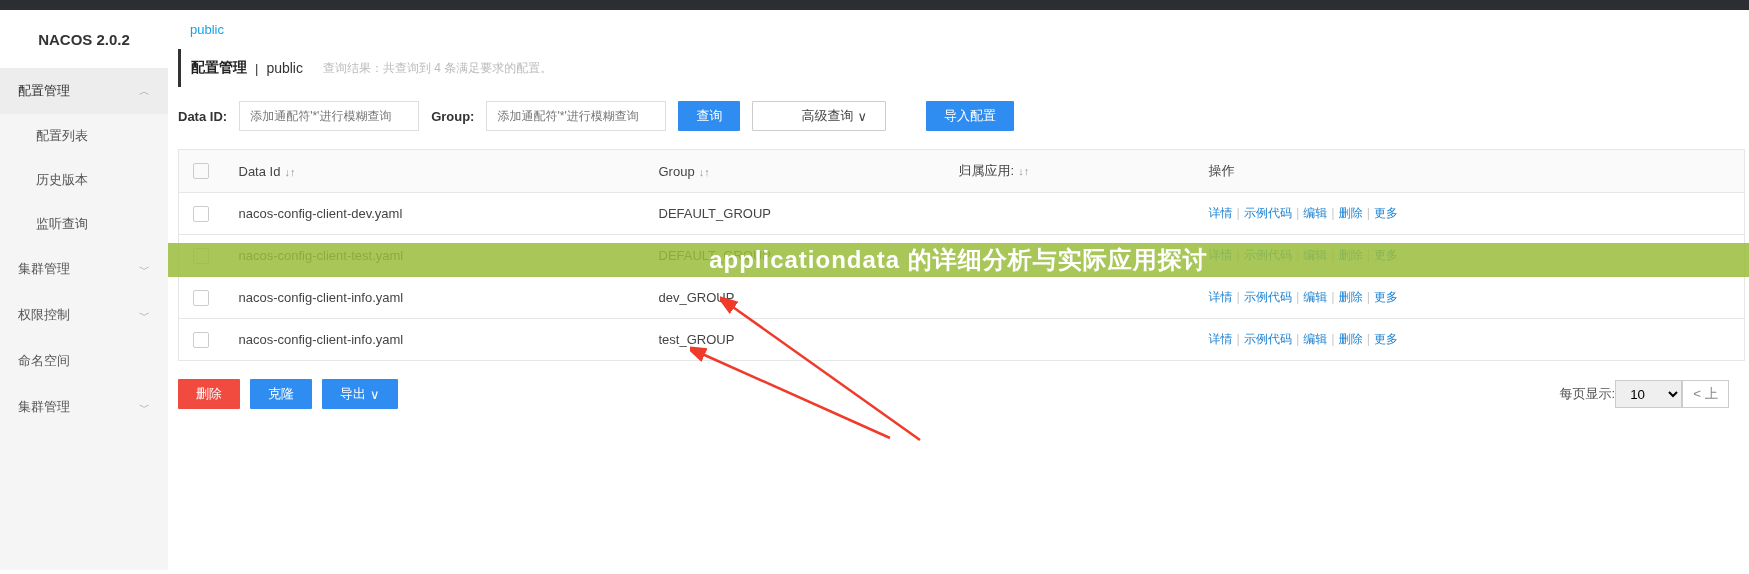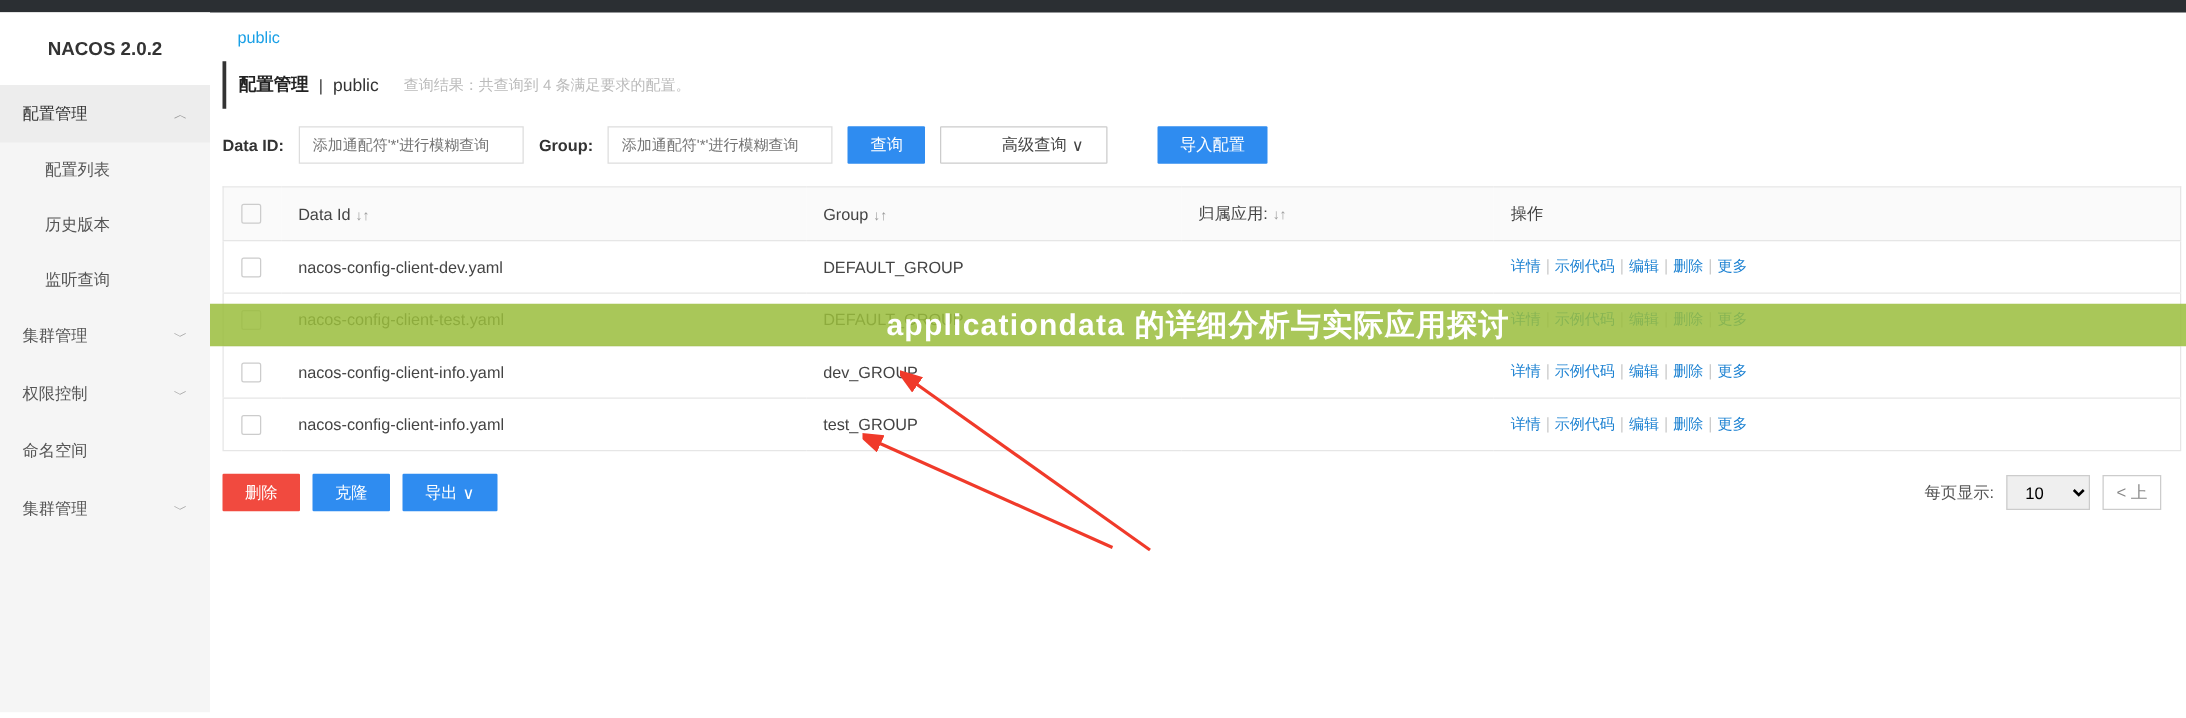--- a/index.html
+++ b/index.html
@@ -35,21 +35,21 @@
 .col-g { width: 300px; }
 .col-app { width: 250px; }
 .chkbox { width: 16px; height: 16px; border: 1px solid #ccc; border-radius: 2px; display: inline-block; vertical-align: middle; }
 .sort-ic { font-size: 11px; color: #999; margin-left: 4px; }
 .ops a { color: #1d82d2; text-decoration: none; font-size: 12px; }
 .ops span.sep { color: #ccc; margin: 0 4px; }
 .overlay { position: absolute; left: 168px; right: 0; top: 243px; height: 34px; background: rgba(154,189,60,0.85); display: flex; align-items: center; justify-content: center; pointer-events: none; }
 .overlay-text { color: #fff; font-size: 24px; font-weight: 700; letter-spacing: 1px; }
 .arrow1, .arrow2 { position: absolute; pointer-events: none; }
 .actions-row { display: flex; align-items: center; gap: 10px; padding: 18px 0; }
-.pager { position: absolute; right: 20px; display: flex; align-items: center; gap: 10px; font-size: 13px; color: #555; }
+.pager { position: absolute; right: 20px; display: flex; align-items: center; font-size: 13px; color: #555; }
 .sel { height: 28px; border: 1px solid #ccc; padding: 0 20px 0 10px; }
 .pgbtn { height: 28px; border: 1px solid #ccc; background: #fff; padding: 0 10px; color: #888; }
 .wrap { position: relative; }
 </style>
 </head>
 <body>
 
 <div class="wrap">
 <div class="topbar"></div>
 <div class="layout">

